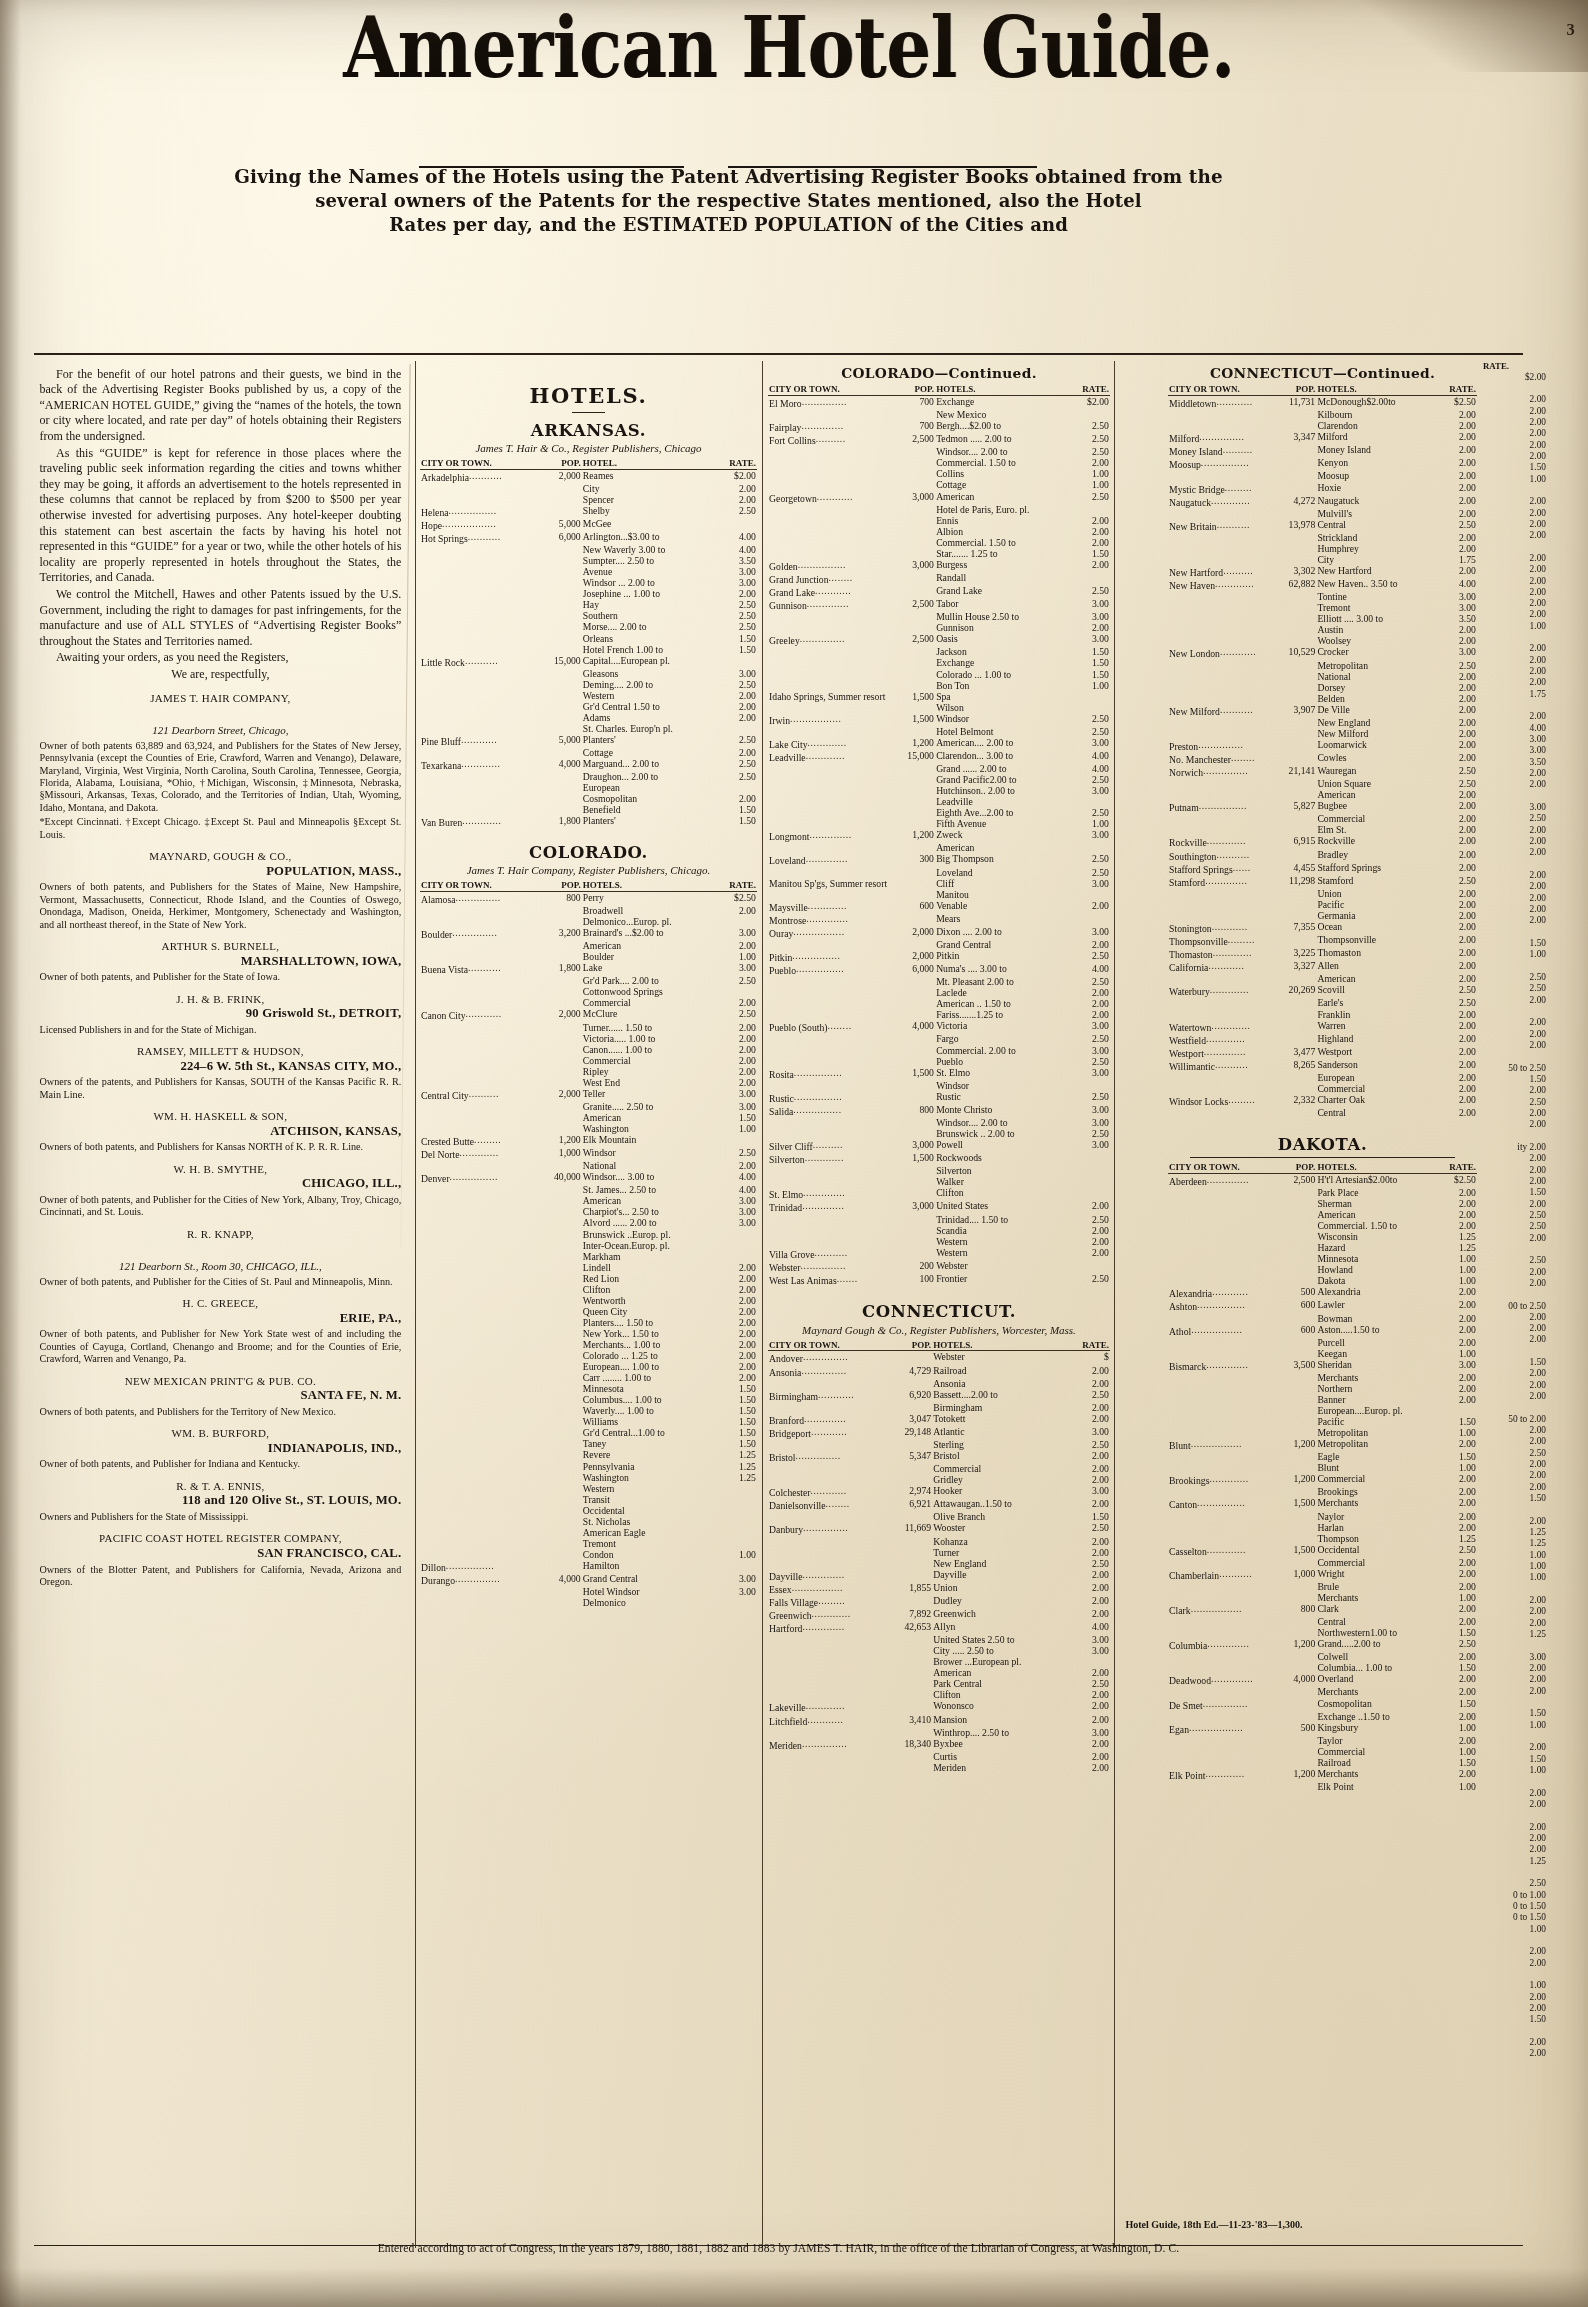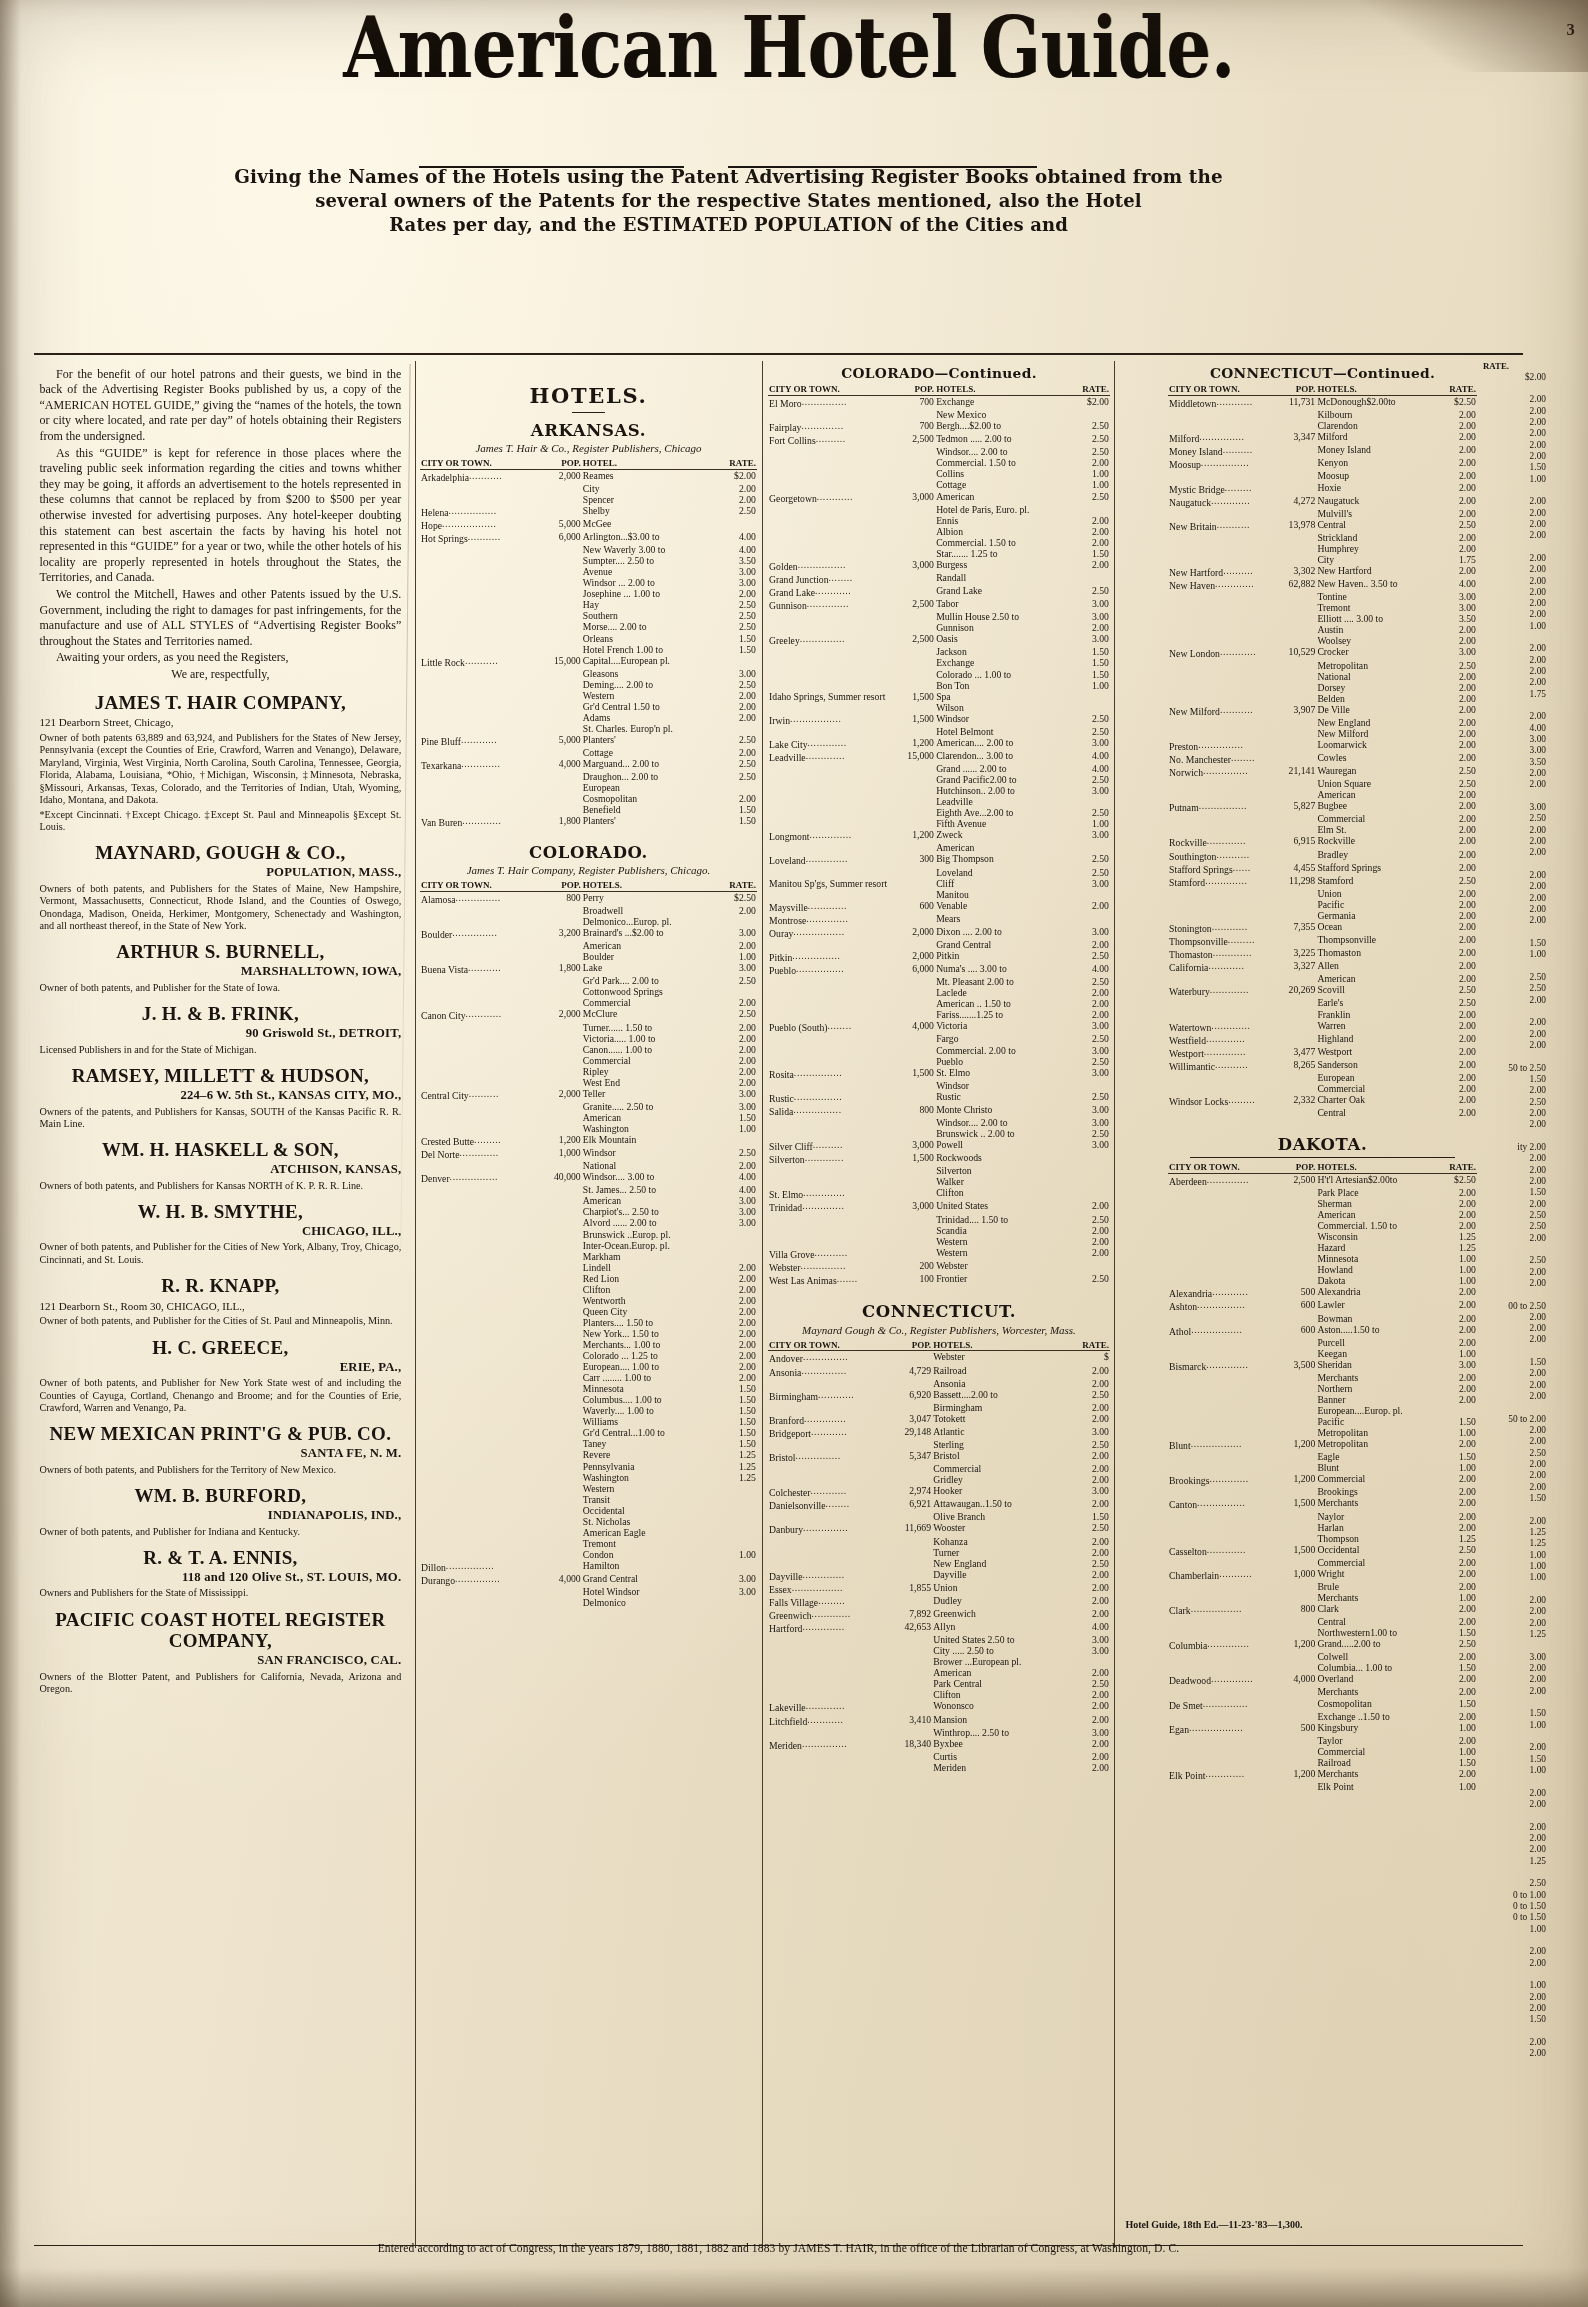--- a/index.html
+++ b/index.html
@@ -107,28 +107,28 @@
     font-size:12px;
     line-height:1.30;
     text-align:justify;
     padding:5.5px 7.7px 0 5.5px;
     font-family:"Liberation Serif", serif;
   }
   .editorial p{margin:0 0 1.1px 0;text-indent:16.5px;}
   .editorial p.noind{text-indent:0;}
   .firm{
     text-align:center;
-    font-size:19px;
-    font-weight:bold;
+    font-size:11px;
+    font-weight:normal;
     letter-spacing:0.3px;
     margin:8.8px 0 0 0;
     line-height:1.15;
   }
   .firmaddr{
-    font-size:11px;margin-top:2px;
+    text-align:center;font-size:11px;font-style:italic;margin-top:19px;
   }
   .firmright{text-align:right;font-size:12.7px;font-weight:bold;letter-spacing:0.2px;}
   .firmdesc{
     font-size:10.2px;line-height:1.22;text-align:justify;margin-top:2.2px;
   }
 
   
   .sect-title{
     text-align:center;font-weight:bold;font-size:16.5px;letter-spacing:0.6px;
     margin:7.7px 0 1.1px 0;font-family:"DejaVu Serif",serif;

